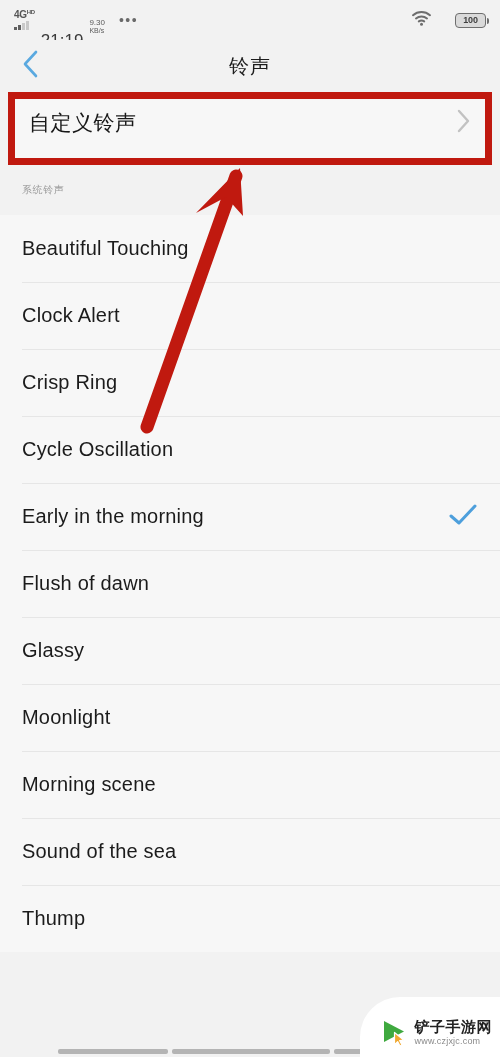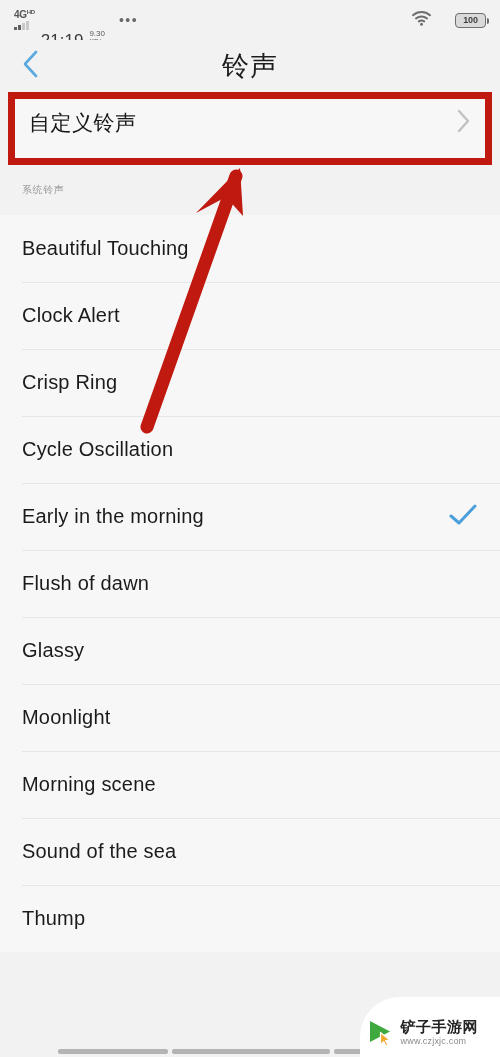--- a/index.html
+++ b/index.html
@@ -73,21 +73,21 @@
     font-weight: 400;
     line-height: 17px;
     position: relative;
     top: 18px;
   }
   .sb-speed {
     display: flex;
     flex-direction: column;
     line-height: 1;
     position: relative;
-    top: 15px;
+    top: 4px;
   }
   .sb-speed .num { font-size: 8px; color: #5a5a5a; line-height: 8px; }
   .sb-speed .unit { font-size: 7px; color: #5a5a5a; line-height: 8px; }
   .sb-dots {
     font-size: 14px;
     color: #6a6a6a;
     letter-spacing: 1.5px;
     margin-left: 8px;
     position: relative;
     top: -3px;
@@ -144,21 +144,21 @@
     width: 34px;
     height: 34px;
     display: flex;
     align-items: center;
     justify-content: center;
     cursor: pointer;
   }
   .nav-title {
     width: 100%;
     text-align: center;
-    font-size: 27px;
+    font-size: 20px;
     color: #1d1d1d;
     font-weight: 500;
     letter-spacing: 1px;
   }
 
   
   .custom-wrap {
     position: relative;
     margin: 0;
     padding: 0 8px;
@@ -257,21 +257,21 @@
     position: absolute;
     right: -10px;
     bottom: -16px;
     width: 150px;
     height: 76px;
     background: #ffffff;
     border-radius: 40px 0 0 0;
   }
   .wm-inner {
     position: absolute;
-    right: 22px;
+    right: 8px;
     bottom: 10px;
     display: flex;
     align-items: center;
     gap: 6px;
   }
   .wm-logo {
     width: 30px;
     height: 30px;
     position: relative;
   }

